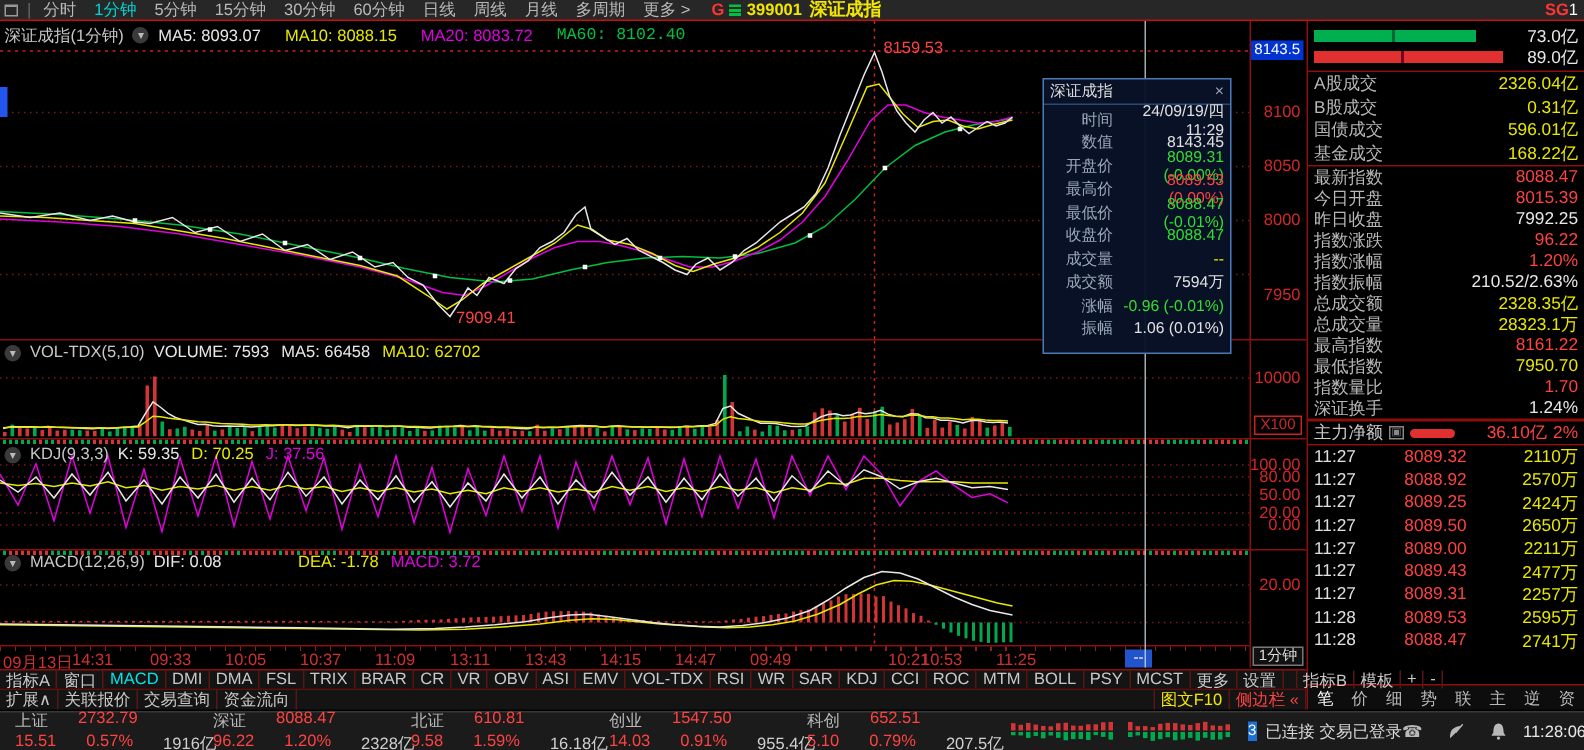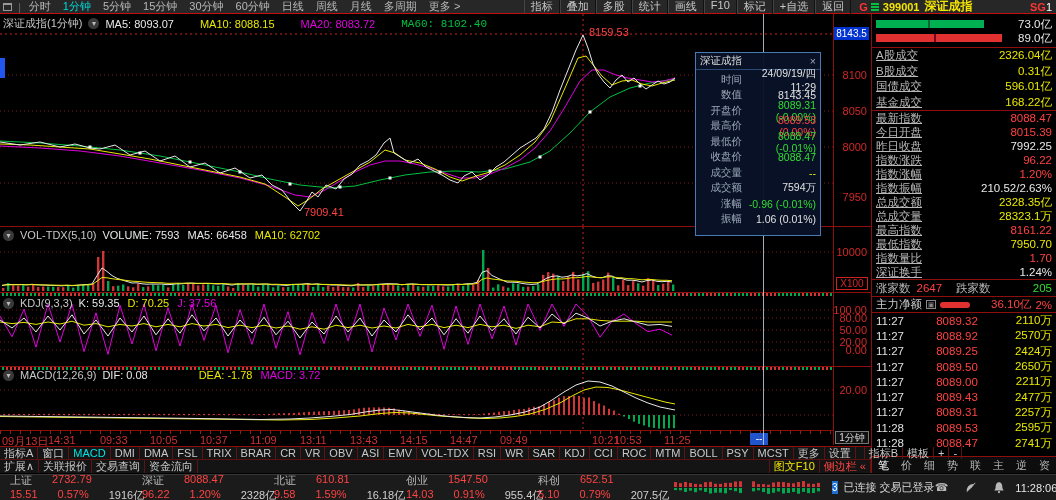--- a/index.html
+++ b/index.html
@@ -57,21 +57,21 @@
 
 .rpanel{position:absolute;left:871px;top:14px;width:185px;height:441px;background:#000;border-left:1px solid #8e0e0e;font-size:11.5px;}
 .rsep{border-top:1px solid #8e0e0e;}
 .volbars{padding:3px 4px 2px 4px;}
 .volbar-row{display:flex;align-items:center;height:14px;}
 .volbar-row .bar{height:8px;}
 .volbar-row .bv{margin-left:auto;color:#e8e8e8;}
 .kvgroup .kvrow{display:flex;align-items:center;padding:0 4px;}
 .g1 .kvrow{height:15.5px;}
 .g2 .kvrow{height:14px;}
-.kvgroup .kl{color:#b8b8b8;text-decoration:underline;}
+.kvgroup .kl{color:#b8b8b8;}
 .kvgroup .kv{margin-left:auto;}
 .udrow{display:flex;align-items:center;height:16px;padding:0 4px;}
 .udrow .kl{color:#b8b8b8;}
 .zlrow{display:flex;align-items:center;height:15px;padding:0 4px;gap:4px;}
 .zl-ico{width:10px;height:9px;border:1px solid #888;font-size:7px;color:#888;text-align:center;line-height:8px;}
 .zl-bar{width:30px;height:6px;background:#e03030;border-radius:3px;}
 .ticklist .tickrow{display:flex;height:15.3px;align-items:center;padding:0 4px;}
 .tickrow .tt{width:38px;color:#e0e0e0;}
 .tickrow .tp{flex:1;text-align:center;color:#ff4242;}
 .tickrow .tv{width:52px;text-align:right;color:#e8e800;}
@@ -112,31 +112,20 @@
         <span class="tab sel period">1分钟</span>
         <span class="tab period">5分钟</span>
         <span class="tab period">15分钟</span>
         <span class="tab period">30分钟</span>
         <span class="tab period">60分钟</span>
         <span class="tab period">日线</span>
         <span class="tab period">周线</span>
         <span class="tab period">月线</span>
         <span class="tab period">多周期</span>
         <span class="tab period">更多 &gt;</span>
-      </div>
-    <div style="display:flex;margin-left:auto">
-        <span class="tbtn">指标</span>
-        <span class="tbtn">叠加</span>
-        <span class="tbtn">多股</span>
-        <span class="tbtn">统计</span>
-        <span class="tbtn">画线</span>
-        <span class="tbtn">F10</span>
-        <span class="tbtn">标记</span>
-        <span class="tbtn">+自选</span>
-        <span class="tbtn">返回</span>
       </div>
     <div class="stock">
       <span class="g-red">G</span>
       <span class="bars-ico"></span>
       <span class="code">399001</span>
       <span class="sname">深证成指</span>
     </div>
     <span class="pgind"><span class="sg">SG</span><span class="n1">1</span></span>
   </div>
 
@@ -162,21 +151,21 @@
         <rect x="388.5" y="162.5" width="3" height="3" fill="#ffffff"></rect>
         <rect x="438.5" y="156.5" width="3" height="3" fill="#ffffff"></rect>
         <rect x="488.5" y="155.5" width="3" height="3" fill="#ffffff"></rect>
         <rect x="538.5" y="141.5" width="3" height="3" fill="#ffffff"></rect>
         <rect x="588.5" y="96.5" width="3" height="3" fill="#ffffff"></rect>
         <rect x="638.5" y="70.5" width="3" height="3" fill="#ffffff"></rect>
       </svg>
     <div class="phead" style="top:2px">
       <span class="ptitle">深证成指(1分钟)</span>
       <span class="chev">▾</span>
-      <span style="display:flex;gap:26px">
+      <span style="display:flex;gap:16px">
           <span class="seg" style="color: rgb(232, 232, 232);">MA5: 8093.07</span>
           <span class="seg" style="color: rgb(232, 232, 0);">MA10: 8088.15</span>
           <span class="seg" style="color: rgb(224, 0, 224);">MA20: 8083.72</span>
           <span class="seg" style="color: rgb(0, 192, 64); font-family: Liberation Mono, monospace;">MA60: 8102.40</span>
         </span>
     </div>
     <div class="anno" style="left:589px;top:12px">8159.53</div>
     <div class="anno" style="left:304px;top:192px">7909.41</div>
     <div class="bluetag"></div>
 
@@ -1092,26 +1081,20 @@
         <div class="kvrow">
           <span class="kl">指数量比</span>
           <span class="kv" style="color: rgb(255, 66, 66);">1.70</span>
         </div>
         <div class="kvrow">
           <span class="kl">深证换手</span>
           <span class="kv" style="color: rgb(232, 232, 232);">1.24%</span>
         </div>
       </div>
     <div class="rsep"></div>
-    <div class="udrow">
-      <span class="kl">涨家数</span>
-      <span style="color:#ff4242;margin-left:6px">2647</span>
-      <span class="kl" style="margin-left:14px">跌家数</span>
-      <span style="color:#33dd33;margin-left:auto">205</span>
-    </div>
     <div class="rsep"></div>
     <div class="zlrow">
       <span class="kl">主力净额</span>
       <span class="zl-ico">▣</span>
       <span class="zl-bar"></span>
       <span style="color:#ff4242;margin-left:auto">36.10亿</span>
       <span style="color:#ff4242">2%</span>
     </div>
     <div class="rsep"></div>
     <div class="ticklist">

